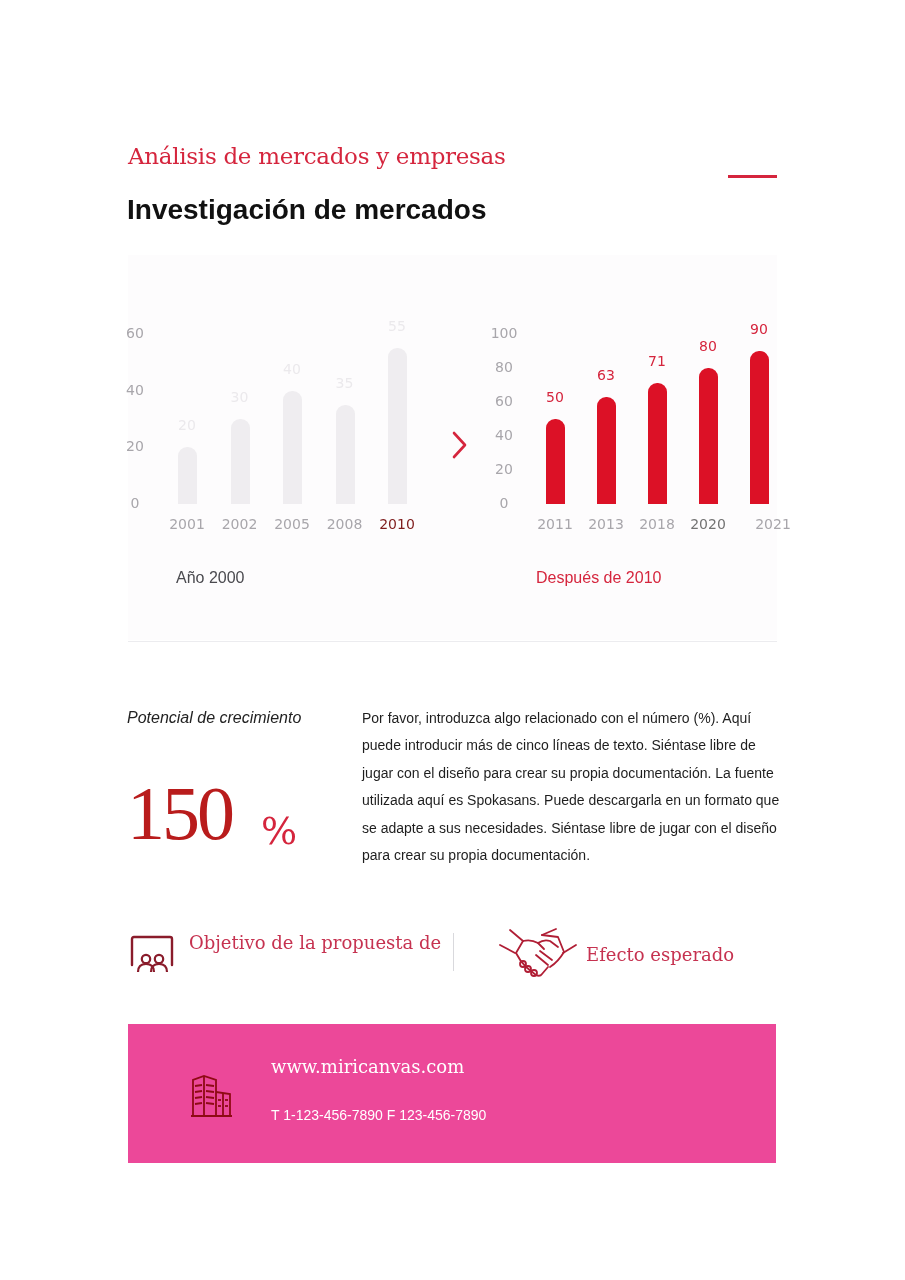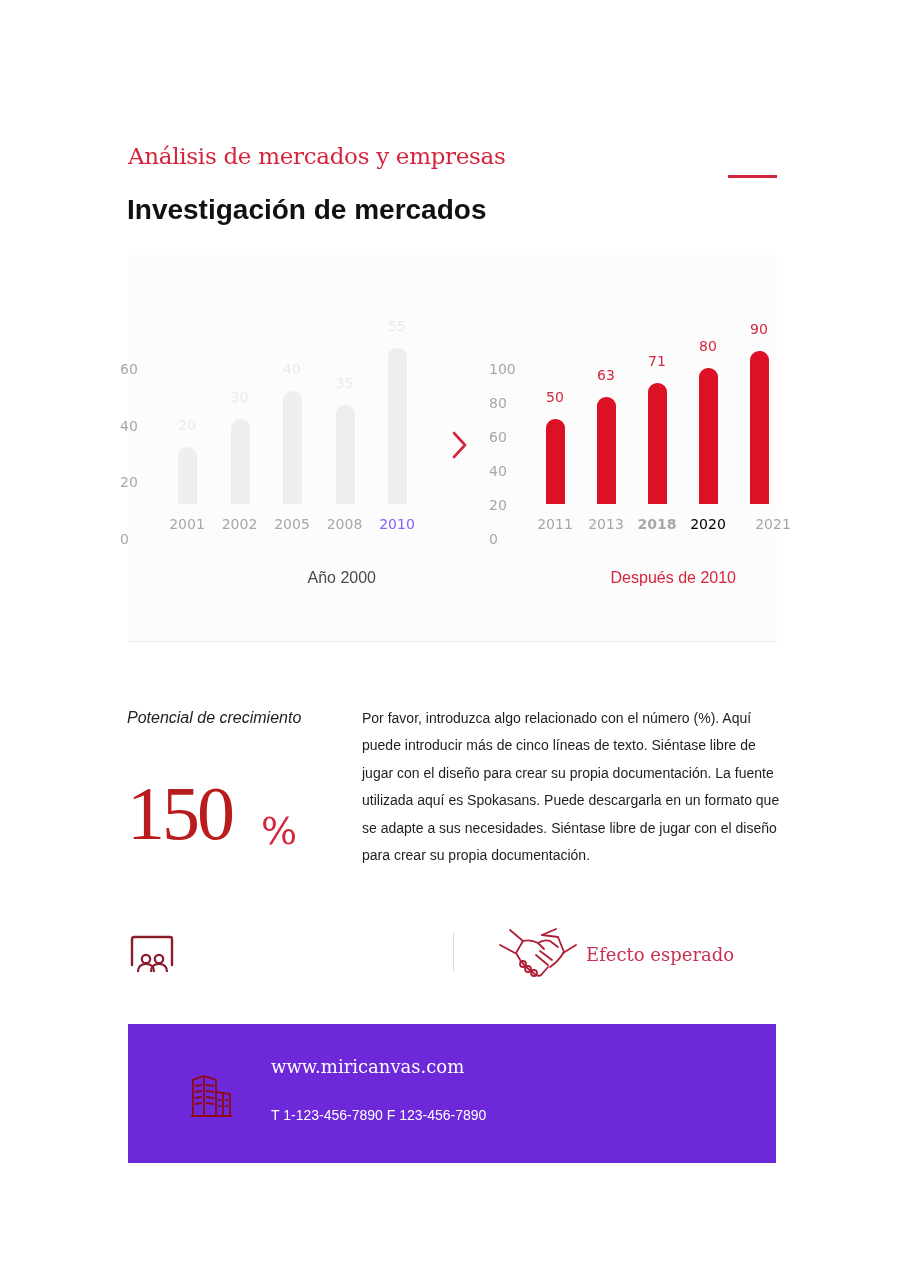--- a/index.html
+++ b/index.html
@@ -4,32 +4,32 @@
 <style>
   html, body { margin:0; padding:0; }
   body { width:905px; height:1280px; background:#ffffff; position:relative; overflow:hidden; font-family:"Liberation Sans", sans-serif; }
   .abs { position:absolute; }
   .subtitle { left:128px; top:143px; font-family:"DejaVu Serif", serif; font-size:23px; color:#d5253d; letter-spacing:-0.3px; white-space:nowrap; }
   .accent-line { left:728px; top:175px; width:49px; height:3px; background:#d5253d; }
   .title { left:127px; top:194px; font-family:"Liberation Sans", sans-serif; font-weight:bold; font-size:28px; color:#111; white-space:nowrap; }
   .chart-area { left:128px; top:255px; width:649px; height:385px; background:#fdfcfd; }
   .divider { left:128px; top:641px; width:649px; height:1px; background:#ececef; }
   .chart { position:absolute; }
-  .ytick { position:absolute; font-family:"DejaVu Sans", sans-serif; font-size:14px; text-align:left; width:30px;margin-top:36px; }
+  .ytick { position:absolute; font-family:"DejaVu Sans", sans-serif; font-size:14px; text-align:center; width:30px; }
   .xtick { position:absolute; font-family:"DejaVu Sans", sans-serif; font-size:14px; text-align:center; width:50px; }
   .bar { position:absolute; width:19px; border-radius:9px 9px 0 0; }
   .vlabel { position:absolute; font-family:"DejaVu Sans", sans-serif; font-size:14px; text-align:center; width:40px; }
-  .caption { position:absolute; font-family:"Liberation Sans", sans-serif; font-size:16px; text-align:right; width:200px; }
+  .caption { position:absolute; font-family:"Liberation Sans", sans-serif; font-size:16px; text-align:left; width:200px; }
   .potential-label { left:127px; top:709px; font-family:"Liberation Sans", sans-serif; font-size:16px; color:#222; white-space:nowrap;font-style:italic; }
   .big-num { left:127px; top:775px; font-family:Liberation Serif, serif; font-size:76px; color:#b91c1c; letter-spacing:-3px; white-space:nowrap; line-height:1; }
   .big-pct { left:261px; top:812px; font-family:"DejaVu Serif", serif; font-size:38px; color:#d5253d; white-space:nowrap; line-height:1; }
   .body-text { left:362px; top:705px; width:420px; font-family:"Liberation Sans", sans-serif; font-size:14px; line-height:27.4px; color:#1e1e1e; }
   .icon-row-text { font-family:"DejaVu Serif", serif; font-size:18px; color:#c63250; line-height:21px; }
   .vsep { left:453px; top:933px; width:1px; height:38px; background:#d9d9dd; }
-  .footer { left:128px; top:1024px; width:648px; height:139px; background:#6d28d9; }
+  .footer { left:128px; top:1024px; width:648px; height:139px; background:#ec4899; }
   .footer-url { position:absolute; left:143px; top:32px; font-family:"DejaVu Serif", serif; font-size:18px; color:#ffffff; white-space:nowrap; }
   .footer-line { position:absolute; left:143px; font-family:"Liberation Sans", sans-serif; font-size:14px; color:#ffffff; white-space:nowrap; }
 </style>
 </head>
 <body>
 
 <div class="abs subtitle">Análisis de mercados y empresas</div>
 <div class="abs accent-line"></div>
 <div class="abs title">Investigación de mercados</div>
 
@@ -50,21 +50,21 @@
         <div class="vlabel" style="left: 91.5px; top: 134px; color: rgb(235, 233, 236);">30</div>
         <div class="xtick" style="left: 86.5px; top: 261px; color: rgb(168, 166, 171);">2002</div>
         <div class="bar" style="left: 155px; top: 135.667px; height: 113.333px; background: rgb(239, 237, 240);"></div>
         <div class="vlabel" style="left: 144px; top: 105.667px; color: rgb(235, 233, 236);">40</div>
         <div class="xtick" style="left: 139px; top: 261px; color: rgb(168, 166, 171);">2005</div>
         <div class="bar" style="left: 207.5px; top: 149.833px; height: 99.1667px; background: rgb(239, 237, 240);"></div>
         <div class="vlabel" style="left: 196.5px; top: 119.833px; color: rgb(235, 233, 236);">35</div>
         <div class="xtick" style="left: 191.5px; top: 261px; color: rgb(168, 166, 171);">2008</div>
         <div class="bar" style="left: 260px; top: 93.1667px; height: 155.833px; background: rgb(239, 237, 240);"></div>
         <div class="vlabel" style="left: 249px; top: 63.1667px; color: rgb(235, 233, 236);">55</div>
-        <div class="xtick" style="left: 244px; top: 261px; color: #8b5cf6;">2010</div>
+        <div class="xtick" style="left: 244px; top: 261px; color: #7f1d1d;">2010</div>
       </div>
     <div class="caption" style="left:48px;top:314px;color:#4a4a4f;">Año 2000</div>
   </div>
 
   <div class="abs" style="left:322px;top:175px;width:20px;height:30px;">
     <svg width="20" height="30" viewBox="0 0 20 30">
         <polyline points="4,3 15,15 4,27" fill="none" stroke="#d5253d" stroke-width="2.6" stroke-linecap="round" stroke-linejoin="round"></polyline>
       </svg>
   </div>
 
@@ -79,24 +79,24 @@
       </div>
     <div id="c2-bars">
         <div class="bar" style="left: 68px; top: 164px; height: 85px; background: rgb(220, 17, 38);"></div>
         <div class="vlabel" style="left: 57px; top: 134px; color: rgb(213, 37, 61);">50</div>
         <div class="xtick" style="left: 52px; top: 261px; color: rgb(168, 166, 171);">2011</div>
         <div class="bar" style="left: 119px; top: 141.9px; height: 107.1px; background: rgb(220, 17, 38);"></div>
         <div class="vlabel" style="left: 108px; top: 111.9px; color: rgb(213, 37, 61);">63</div>
         <div class="xtick" style="left: 103px; top: 261px; color: rgb(168, 166, 171);">2013</div>
         <div class="bar" style="left: 170px; top: 128.3px; height: 120.7px; background: rgb(220, 17, 38);"></div>
         <div class="vlabel" style="left: 159px; top: 98.3px; color: rgb(213, 37, 61);">71</div>
-        <div class="xtick" style="left: 154px; top: 261px; color: rgb(168, 166, 171); font-weight: bold;">2018</div>
+        <div class="xtick" style="left: 154px; top: 261px; color: rgb(168, 166, 171);">2018</div>
         <div class="bar" style="left: 221px; top: 113px; height: 136px; background: rgb(220, 17, 38);"></div>
         <div class="vlabel" style="left: 210px; top: 83px; color: rgb(213, 37, 61);">80</div>
-        <div class="xtick" style="left: 205px; top: 261px; color: #000000;">2020</div>
+        <div class="xtick" style="left: 205px; top: 261px; color: #737373;">2020</div>
         <div class="bar" style="left: 272px; top: 96px; height: 153px; background: rgb(220, 17, 38);"></div>
         <div class="vlabel" style="left: 261px; top: 66px; color: rgb(213, 37, 61);">90</div>
         <div class="xtick" style="left: 256px; top: 261px; color: rgb(168, 166, 171); margin-left: 14px;">2021</div>
       </div>
     <div class="caption" style="left:58px;top:314px;color:#d5253d;">Después de 2010</div>
   </div>
 </div>
 <div class="abs divider"></div>
 
 <div class="abs potential-label">Potencial de crecimiento</div>
@@ -107,20 +107,21 @@
 <div class="abs" style="left:128px;top:935px;width:48px;height:40px;">
   <svg width="48" height="40" viewBox="0 0 48 40">
     <path d="M4 30 V4 Q4 2 6 2 H42 Q44 2 44 4 V30" fill="none" stroke="#8a1c2b" stroke-width="2.4" stroke-linecap="round"></path>
     <circle cx="18" cy="24" r="4.2" fill="none" stroke="#8a1c2b" stroke-width="2.2"></circle>
     <path d="M10 37 Q10 29 18 29 Q26 29 26 37" fill="none" stroke="#8a1c2b" stroke-width="2.2"></path>
     <circle cx="31" cy="24" r="4.2" fill="none" stroke="#8a1c2b" stroke-width="2.2"></circle>
     <path d="M23 37 Q23 29 31 29 Q39 29 39 37" fill="none" stroke="#8a1c2b" stroke-width="2.2"></path>
   </svg>
 </div>
 <div class="abs icon-row-text" style="left:189px;top:932px;">
+  <div>Objetivo de la propuesta de</div>
 </div>
 <div class="abs vsep"></div>
 <div class="abs" style="left:498px;top:927px;width:80px;height:55px;">
   <svg width="80" height="55" viewBox="0 0 80 55">
     <g fill="none" stroke="#b01e35" stroke-width="1.8" stroke-linecap="round" stroke-linejoin="round">
       <line x1="12" y1="3" x2="25" y2="14"></line>
       <line x1="2" y1="18" x2="17" y2="26"></line>
       <line x1="58" y1="2" x2="44" y2="8"></line>
       <line x1="78" y1="18" x2="65" y2="26"></line>
       <path d="M25 14 L18 26 Q22 34 28 40 L38 48 Q42 50 44 47 L50 40"></path>

